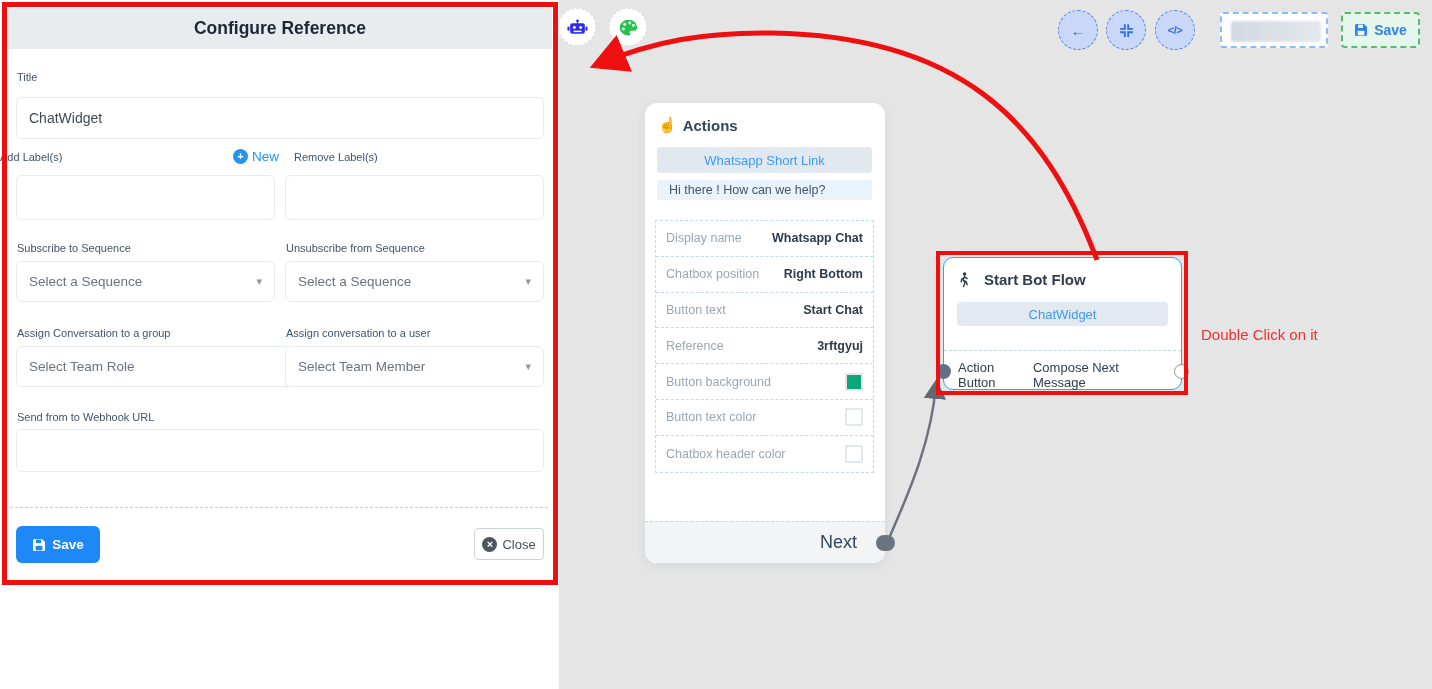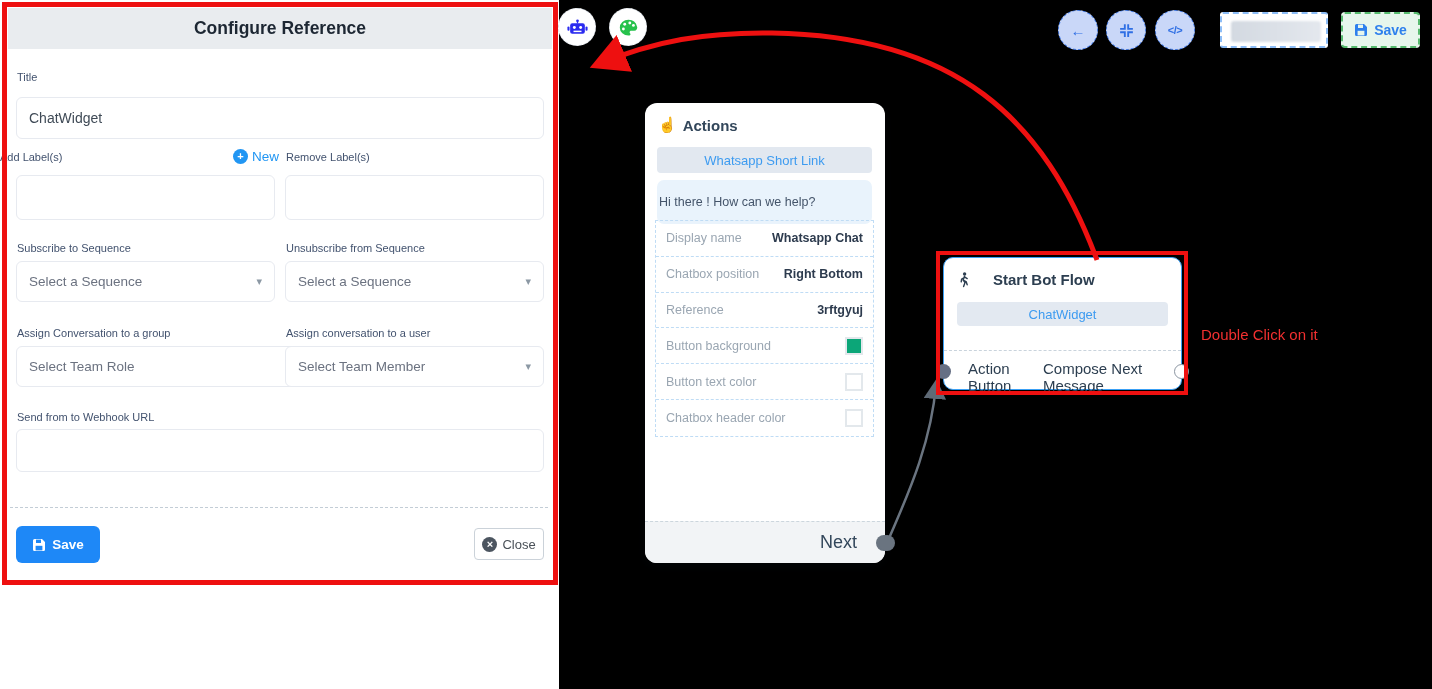--- a/index.html
+++ b/index.html
@@ -1,19 +1,19 @@
 <!DOCTYPE html>
 <html><head>
 <meta charset="utf-8">
 <style>
   * { margin:0; padding:0; box-sizing:border-box; }
   html,body { width:1432px; height:689px; }
   .screen {
     position:relative; width:1432px; height:689px; overflow:hidden;
-    background:#000000; font-family:"Liberation Sans", sans-serif;text-decoration:underline;
+    background:#e5e5e5; font-family:"Liberation Sans", sans-serif;text-decoration:underline;
   }
   
   .panel { position:absolute; left:0; top:0; width:559px; height:689px; background:#ffffff; }
   .red-box {
     position:absolute; left:2px; top:2px; width:556px; height:583px;
     border:5px solid #ee1010; pointer-events:none; z-index:40;
   }
   .panel-header {
     position:absolute; left:8px; top:8px; width:544px; height:41px;
     background:#e9ecef; display:flex; align-items:center; justify-content:center;
@@ -90,22 +90,22 @@
     position:absolute; left:13px; top:13px; display:flex; align-items:center; gap:6px;
     font-size:15px; font-weight:bold; color:#33475b;
   }
   .hand { font-size:15px; color:#33475b; }
   .chip-link {
     position:absolute; left:12px; top:44px; width:215px; height:26px;
     background:#e2e8f0; border-radius:4px; display:flex; align-items:center; justify-content:center;
     font-size:13px; color:#3d9bf0; cursor:pointer;
   }
   .msg-box {
-    position:absolute; left:12px; top:77px; width:215px; height:44px;
-    background:#e9f3fc; border-radius:7px; display:flex; align-items:center; padding:0 2px;
+    position:absolute; left:12px; top:77px; width:215px; height:20px;
+    background:#e9f3fc; border-radius:1px; display:flex; align-items:center; padding:0 12px;
     font-size:12.5px; color:#44546a;
   }
   .rows { position:absolute; left:10px; top:117px; width:219px; border:1px dashed #bfdcf5; }
   .row {
     height:35.8px; display:flex; align-items:center; justify-content:space-between;
     padding:0 10px; border-bottom:1px dashed #bfdcf5;
   }
   .row:last-child { border-bottom:none; }
   .rlabel { font-size:12.5px; color:#9aa6b2; }
   .rvalue { font-size:12.5px; font-weight:bold; color:#2d3b4e; }
@@ -123,32 +123,32 @@
   
   .node-red-box {
     position:absolute; left:936px; top:251px; width:252px; height:144px;
     border:4px solid #ee1010; pointer-events:none; z-index:40;
   }
   .node {
     position:absolute; left:943px; top:257px; width:239px; height:133px;
     background:#fff; border:1.5px solid #3aa0f5; border-radius:10px; z-index:4;
   }
   .node-title {
-    position:absolute; left:14px; top:13px; display:flex; align-items:center; gap:23px;
+    position:absolute; left:14px; top:13px; display:flex; align-items:center; gap:14px;
     font-size:15px; font-weight:bold; color:#2c3e50;
   }
   .node-chip {
     position:absolute; left:13px; top:44px; width:211px; height:24px;
     background:#e3e9f1; border-radius:4px; display:flex; align-items:center; justify-content:center;
     font-size:13px; color:#3d9bf0; cursor:pointer;
   }
   .node-sep { position:absolute; left:0; top:92px; width:100%; border-top:1px dashed #c9d3dc; }
   .port-row {
-    position:absolute; left:12px; top:102px; width:100%; display:flex; 
-    justify-content:space-between; padding:0 12px; font-size:15px; color:#2c3e50;
+    position:absolute; left:2px; top:102px; width:100%; display:flex; 
+    justify-content:space-between; padding:0 12px; font-size:13px; color:#2c3e50;
   }
   .handle-left {
     position:absolute; left:-8px; top:106px; width:15px; height:15px; border-radius:50%;
     background:#667085; cursor:pointer;
   }
   .handle-right {
     position:absolute; right:-8px; top:106px; width:15px; height:15px; border-radius:50%;
     background:#fff; border:1.5px solid #8b95a1; cursor:pointer;
   }
   
@@ -164,21 +164,21 @@
     <div class="panel-header">Configure Reference</div>
 
     <div class="flabel" style="left:17px; top:71px;">Title</div>
     <input class="tinput" style="left: 16px; top: 97px; width: 528px; height: 42px;" value="ChatWidget">
 
     <div class="flabel" style="left:0; top:151px;">Add Label(s)</div>
     <div class="new-link" style="left:233px; top:149px;">
       <span class="plus-circ">+</span>
       <span>New</span>
     </div>
-    <div class="flabel" style="left:286px; top:151px;">Remove Label(s)</div>
+    <div class="flabel" style="left:294px; top:151px;">Remove Label(s)</div>
     <input class="tinput" style="left: 16px; top: 175px; width: 259px; height: 45px;">
     <input class="tinput" style="left: 285px; top: 175px; width: 259px; height: 45px;">
 
     <div class="flabel" style="left:17px; top:242px;">Subscribe to Sequence</div>
     <div class="flabel" style="left:286px; top:242px;">Unsubscribe from Sequence</div>
     <div class="sel" style="left:16px; top:261px; width:259px; height:41px;">
       <span>Select a Sequence</span>
       <span class="caret">▾</span>
     </div>
     <div class="sel" style="left:285px; top:261px; width:259px; height:41px;">
@@ -270,20 +270,24 @@
     <div class="msg-box">Hi there ! How can we help?</div>
 
     <div class="rows">
       <div class="row">
         <span class="rlabel">Display name</span>
         <span class="rvalue">Whatsapp Chat</span>
       </div>
       <div class="row">
         <span class="rlabel">Chatbox position</span>
         <span class="rvalue">Right Bottom</span>
+      </div>
+      <div class="row">
+        <span class="rlabel">Button text</span>
+        <span class="rvalue">Start Chat</span>
       </div>
       <div class="row">
         <span class="rlabel">Reference</span>
         <span class="rvalue">3rftgyuj</span>
       </div>
       <div class="row">
         <span class="rlabel">Button background</span>
         <span class="swatch" style="background: rgb(12, 166, 120);"></span>
       </div>
       <div class="row">

